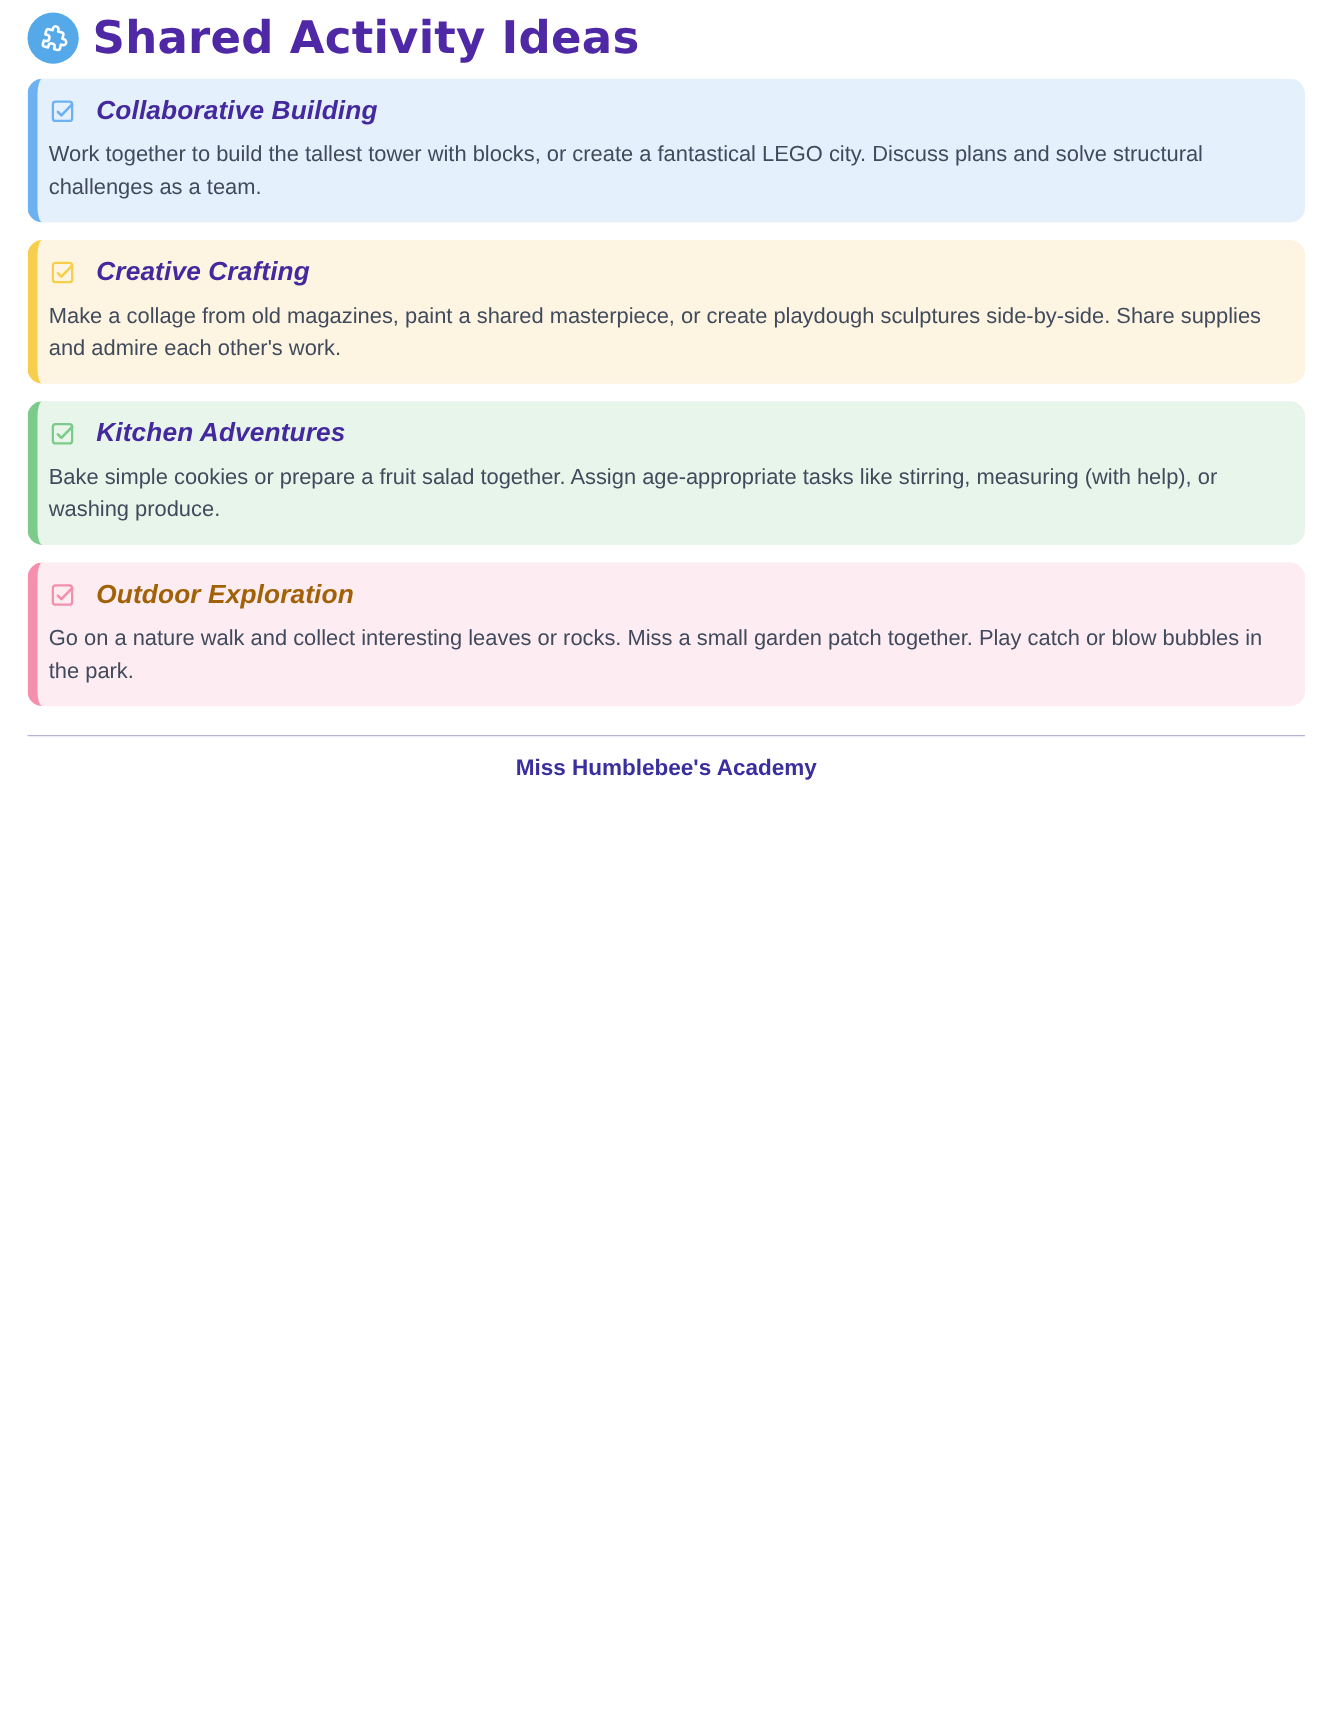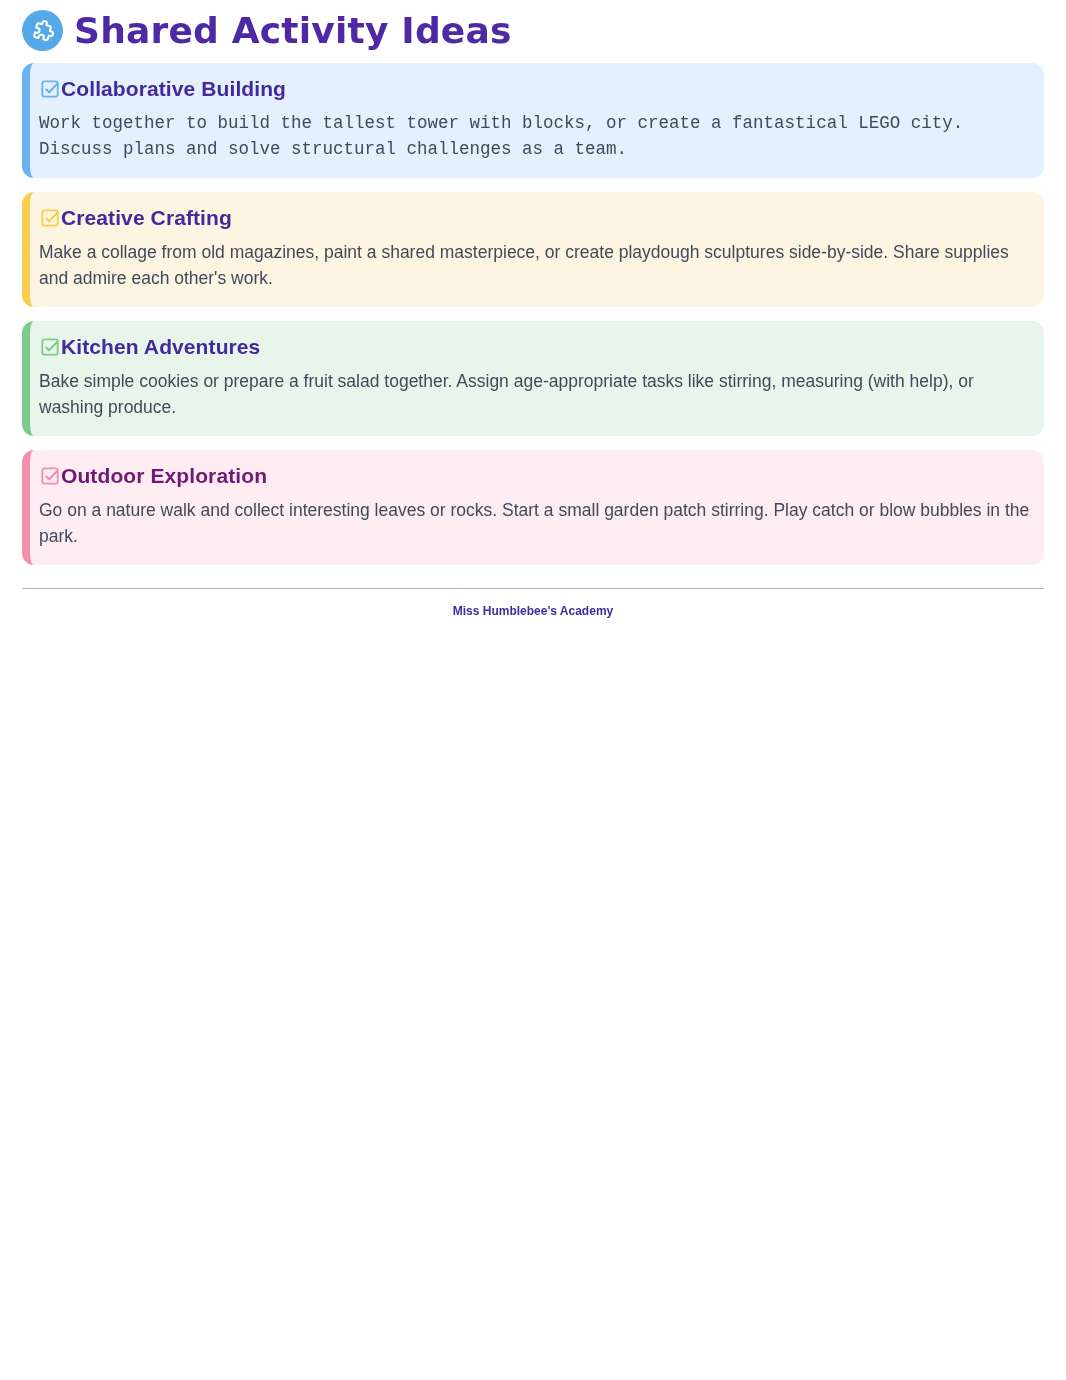--- a/index.html
+++ b/index.html
@@ -50,21 +50,22 @@
   
   .card {
     border-left: 8px solid;
     border-radius: 12px;
     padding: 14px 14px 16px 9px;
     margin-bottom: 14px;
   }
   .card-head {
     display: flex;
     align-items: center;
-    gap: 0;
+    gap: 16px;
+    font-style: italic;
   }
   .check-icon {
     width: 22px;
     height: 22px;
     flex: 0 0 auto;
     display: inline-flex;
   }
   .check-icon svg {
     width: 22px;
     height: 22px;
@@ -84,21 +85,21 @@
   .divider {
     height: 0;
     border-top: 1.5px solid;
     margin: 23px 0 0 0;
   }
   .footer {
     text-align: center;
     margin-top: 15px;
   }
   .footer-org {
-    font-size: 12px;
+    font-size: 18px;
     font-weight: 700;
     margin: 0;
   }
   .footer-tagline {
     font-size: 15.5px;
     margin: 5px 0 0 0;
   }
 </style>
 </head>
 <body>
@@ -117,21 +118,21 @@
   <div class="card" style="border-left-color: rgb(108, 177, 241); background-color: rgb(228, 240, 252);">
     <div class="card-head">
       <span class="check-icon" style="color: rgb(108, 177, 241);">
         <svg viewBox="0 0 24 24" fill="none" stroke="currentColor" stroke-linecap="round" stroke-linejoin="round">
           <rect x="3.6" y="3.6" width="16.8" height="16.8" rx="2.4" stroke-width="2"></rect>
           <path d="M8 12.6l3 3L20.4 6" stroke-width="2.3"></path>
         </svg>
       </span>
       <h2 class="card-title" style="color: rgb(68, 40, 158);">Collaborative Building</h2>
     </div>
-    <p class="card-body" style="color: rgb(65, 74, 92); font-family: Liberation Mono, monospace;">Work together to build the tallest tower with blocks, or create a fantastical LEGO city. Discuss plans and solve structural challenges as a team.</p>
+    <p class="card-body" style="color: rgb(65, 74, 92);">Work together to build the tallest tower with blocks, or create a fantastical LEGO city. Discuss plans and solve structural challenges as a team.</p>
   </div>
 
   <div class="card" style="border-left-color: rgb(248, 207, 76); background-color: rgb(253, 245, 225);">
     <div class="card-head">
       <span class="check-icon" style="color: rgb(248, 207, 76);">
         <svg viewBox="0 0 24 24" fill="none" stroke="currentColor" stroke-linecap="round" stroke-linejoin="round">
           <rect x="3.6" y="3.6" width="16.8" height="16.8" rx="2.4" stroke-width="2"></rect>
           <path d="M8 12.6l3 3L20.4 6" stroke-width="2.3"></path>
         </svg>
       </span>
@@ -154,23 +155,23 @@
   </div>
 
   <div class="card" style="border-left-color: rgb(244, 144, 174); background-color: rgb(253, 236, 242);">
     <div class="card-head">
       <span class="check-icon" style="color: rgb(244, 144, 174);">
         <svg viewBox="0 0 24 24" fill="none" stroke="currentColor" stroke-linecap="round" stroke-linejoin="round">
           <rect x="3.6" y="3.6" width="16.8" height="16.8" rx="2.4" stroke-width="2"></rect>
           <path d="M8 12.6l3 3L20.4 6" stroke-width="2.3"></path>
         </svg>
       </span>
-      <h2 class="card-title" style="color: #701a75;">Outdoor Exploration</h2>
+      <h2 class="card-title" style="color: #a16207;">Outdoor Exploration</h2>
     </div>
-    <p class="card-body" style="color: rgb(65, 74, 92);">Go on a nature walk and collect interesting leaves or rocks. Start a small garden patch stirring. Play catch or blow bubbles in the park.</p>
+    <p class="card-body" style="color: rgb(65, 74, 92);">Go on a nature walk and collect interesting leaves or rocks. Miss a small garden patch together. Play catch or blow bubbles in the park.</p>
   </div>
 
   <div class="divider" style="border-top-color: rgb(183, 178, 218);"></div>
   <div class="footer">
     <p class="footer-org" style="color: rgb(59, 46, 157);">Miss Humblebee's Academy</p>
   </div>
 
 </div>
 
 </body></html>

